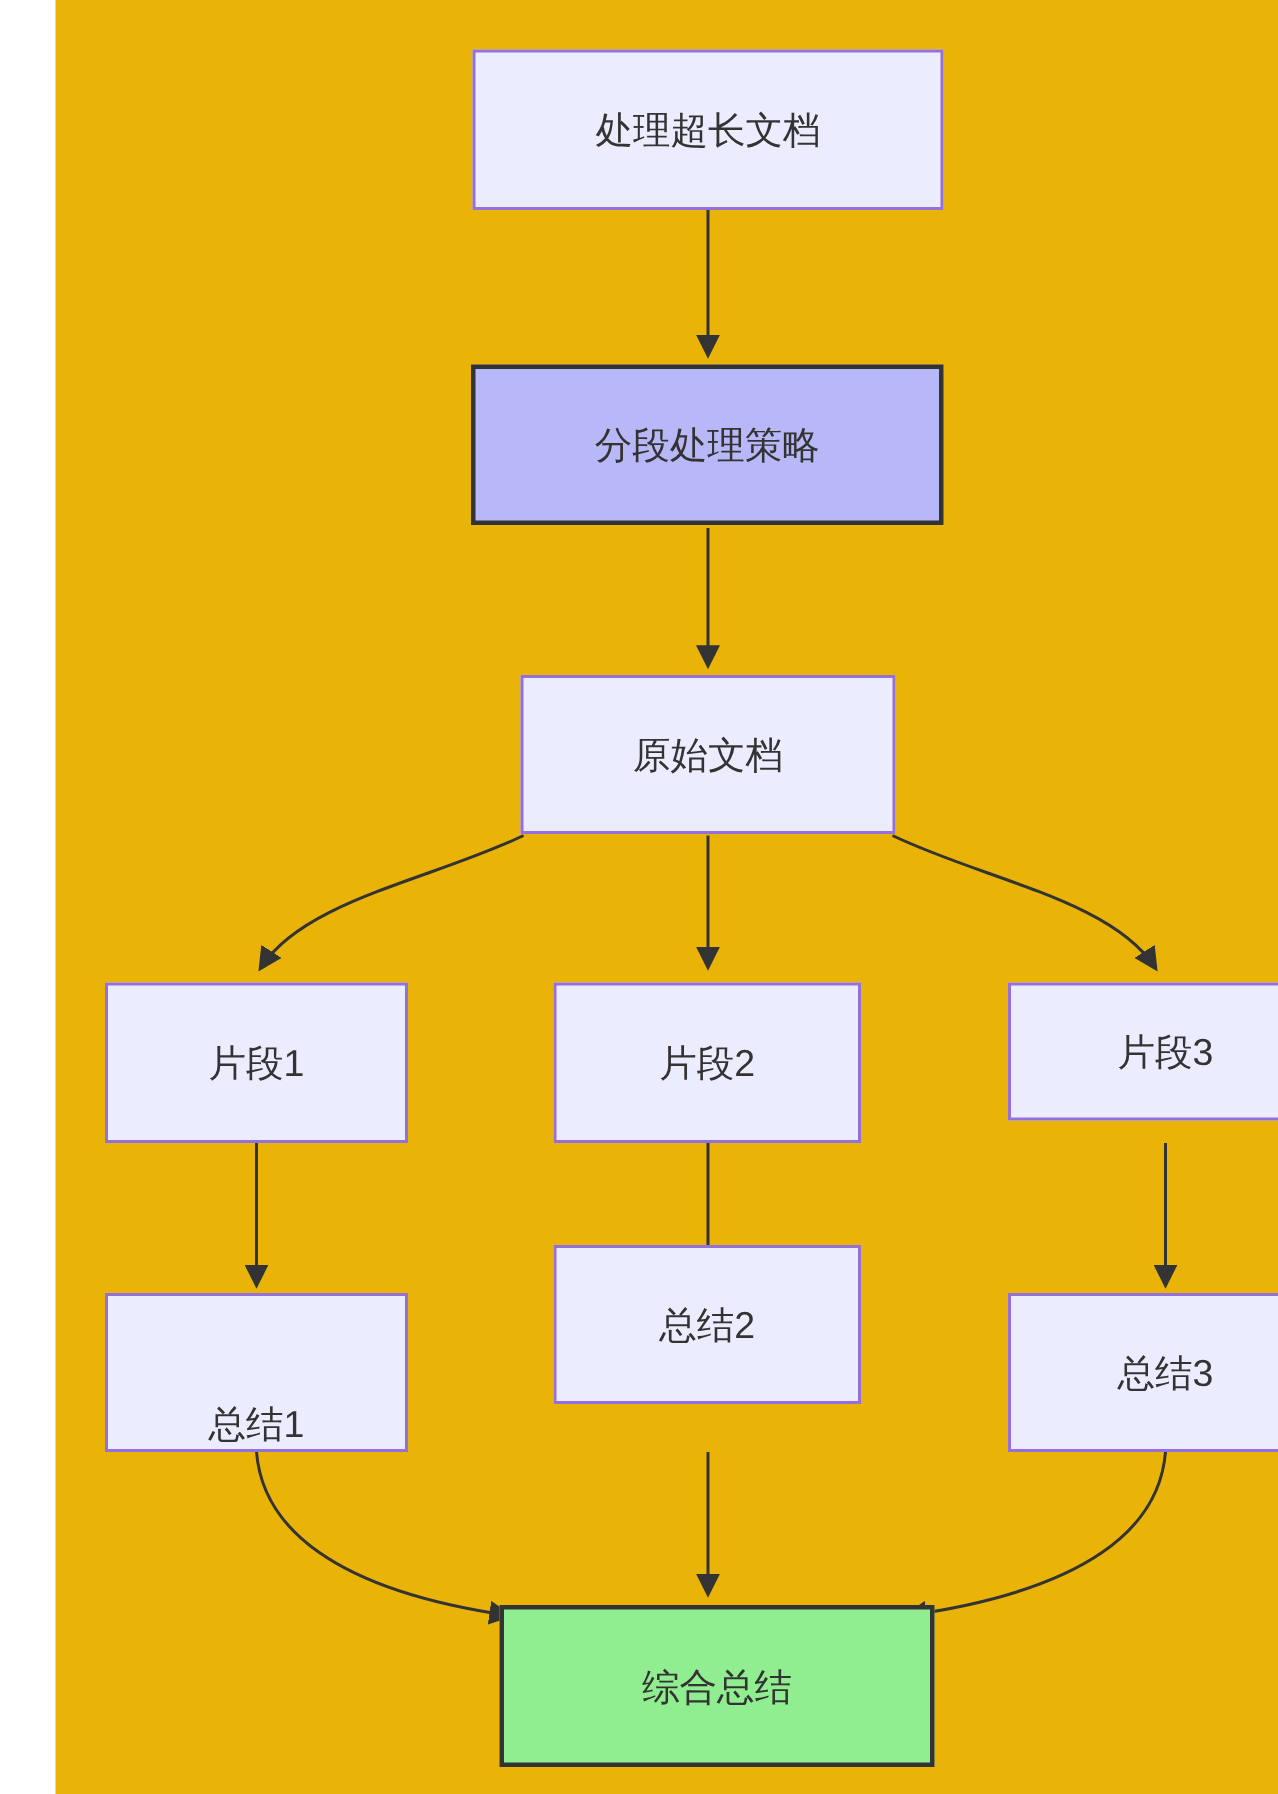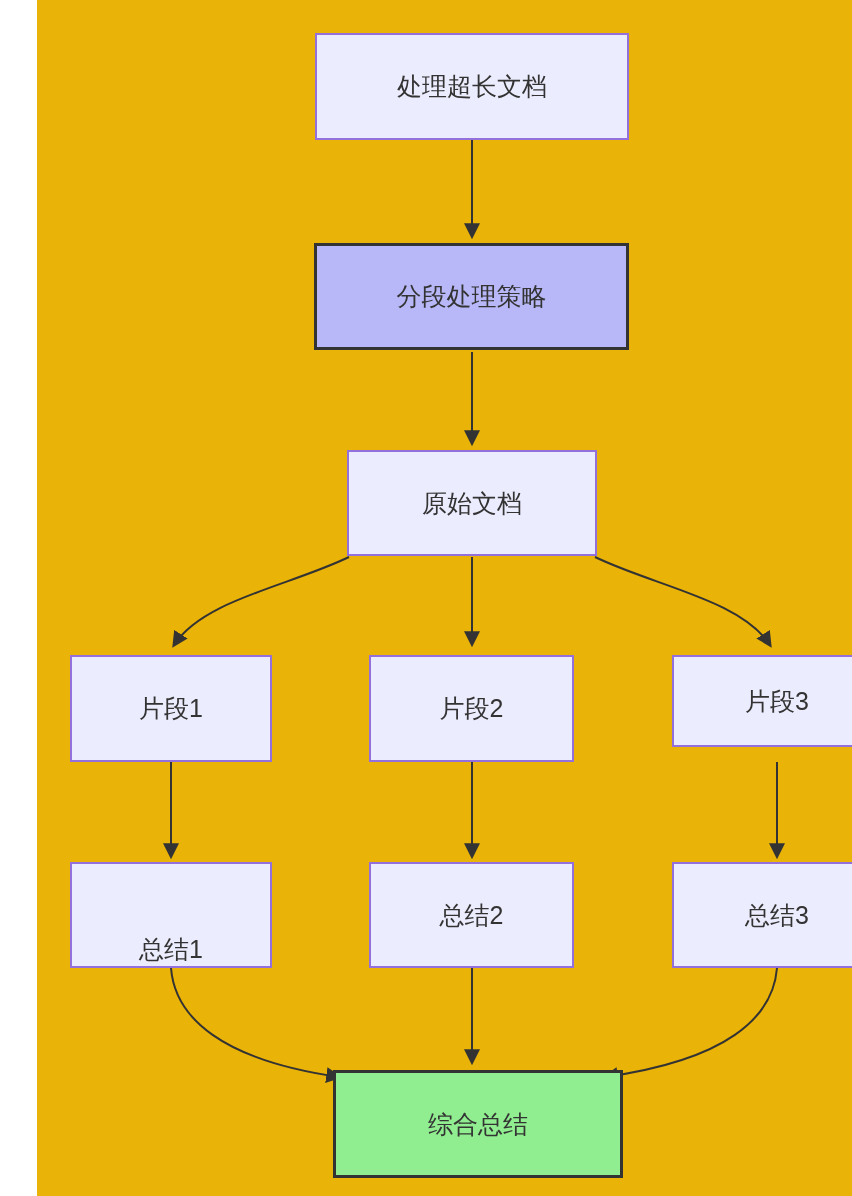--- a/index.html
+++ b/index.html
@@ -95,21 +95,21 @@
   </div>
 
   <div class="node node-default" style="left:635px; top:655px; width:210px; height:92px;">
     <span>片段3</span>
   </div>
 
   <div class="node node-default" style="left:33px; top:862px; width:202px; height:106px;align-items:flex-end;">
     <span>总结1</span>
   </div>
 
-  <div class="node node-default" style="left:332px; top:862px; width:205px; height:106px;">
+  <div class="node node-default" style="left:332px; top:830px; width:205px; height:106px;">
     <span>总结2</span>
   </div>
 
   <div class="node node-default" style="left:635px; top:862px; width:210px; height:106px;">
     <span>总结3</span>
   </div>
 
   <div class="node node-green" style="left:296px; top:1070px; width:290px; height:108px;">
     <span>综合总结</span>
   </div>

